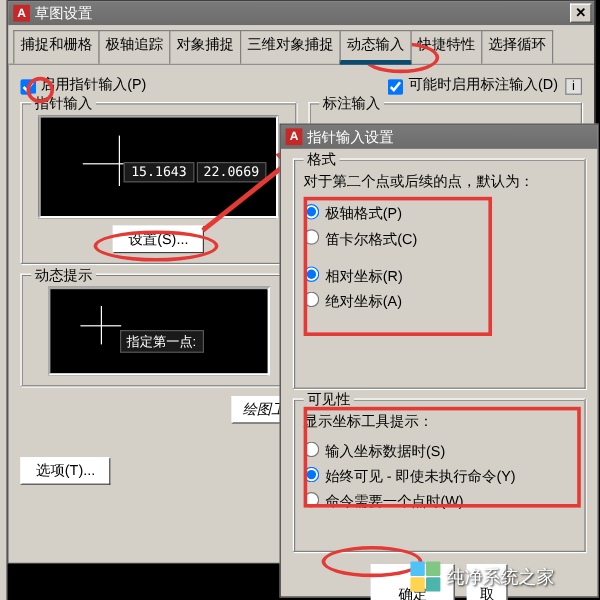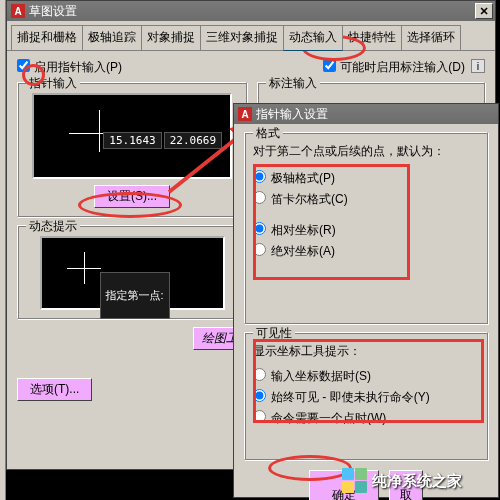--- a/index.html
+++ b/index.html
@@ -77,35 +77,35 @@
     background: #d4d0c8;
     border: 1px solid #808080;
     border-bottom: none;
     margin-right: -1px;
     font-size: 12px;
     white-space: nowrap;
     position: relative;
   }
   .tab.active {
     background: #d4d0c8;
-    border-bottom: 1px solid #0c4a6e;
+    border-bottom: 4px solid #0c4a6e;
     margin-bottom: -1px;
     z-index: 1;
   }
   .pane {
     padding: 8px 10px 10px 10px;
   }
   .row-checks {
     display: flex;
     justify-content: space-between;
     margin-bottom: 6px;
   }
   .chk {
     display: flex;
-    align-items: flex-start;
+    align-items: flex-end;
     gap: 4px;
   }
   .chk input { margin: 0; }
   .chk .hint {
     width: 14px; height: 14px;
     background: #e0e0e0;
     border: 1px solid #808080;
     display: inline-flex;
     align-items: center;
     justify-content: center;
@@ -178,25 +178,25 @@
   .preview2 .cross-v {
     position: absolute; left: 42px; top: 14px; height: 32px;
     width: 1px; background: #fff;
   }
   .preview2 .promptbox {
     position: absolute;
     left: 58px; top: 34px;
     background: #1a1a1a;
     color: #fff;
     border: 1px solid #555;
-    padding: 15px 5px;
+    padding: 1px 5px;
     font-size: 11px;
   }
   .btn {
-    background: #f0abfc;
+    background: #ffffff;
     border: 1px solid #fff;
     border-right-color: #404040;
     border-bottom-color: #404040;
     padding: 2px 12px;
     font-size: 12px;
     font-family: inherit;
     cursor: default;
   }
   .btn-row { text-align: center; display:flex; justify-content:center; gap:10px; }
 
@@ -244,21 +244,21 @@
     margin: 0 1px 1px 0;
     border-radius: 1px;
   }
   .bottom-bar .logo .c1 { background:#4fc3f7; }
   .bottom-bar .logo .c2 { background:#81c784; }
   .bottom-bar .logo .c3 { background:#ffd54f; }
   .bottom-bar .logo .c4 { background:#4db6ac; }
   .bottom-bar .brand {
     color: #fff;
     font-size: 15px;
-    font-weight: bold;
+    font-weight: normal;
     text-shadow: 1px 1px 2px #000;
     font-family: "Microsoft YaHei", sans-serif;
   }
 </style>
 </head>
 <body>
 
 <div class="viewport">
   <div class="leftbar"></div>
 

